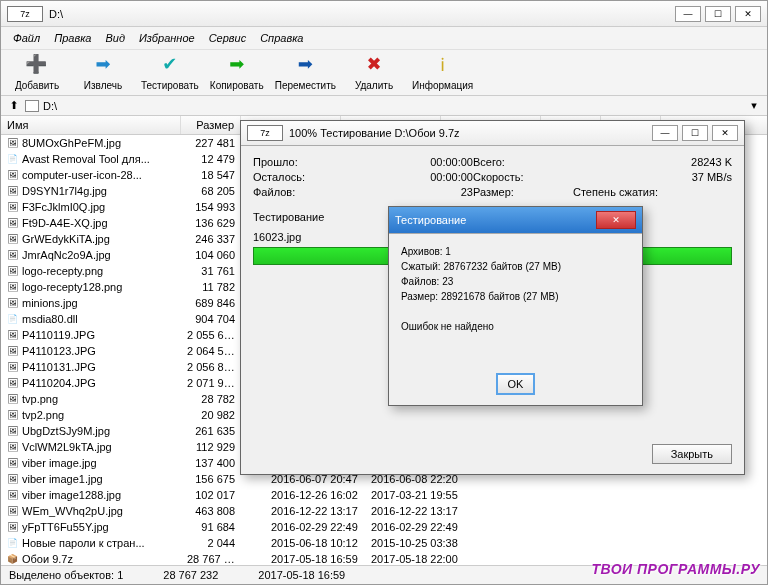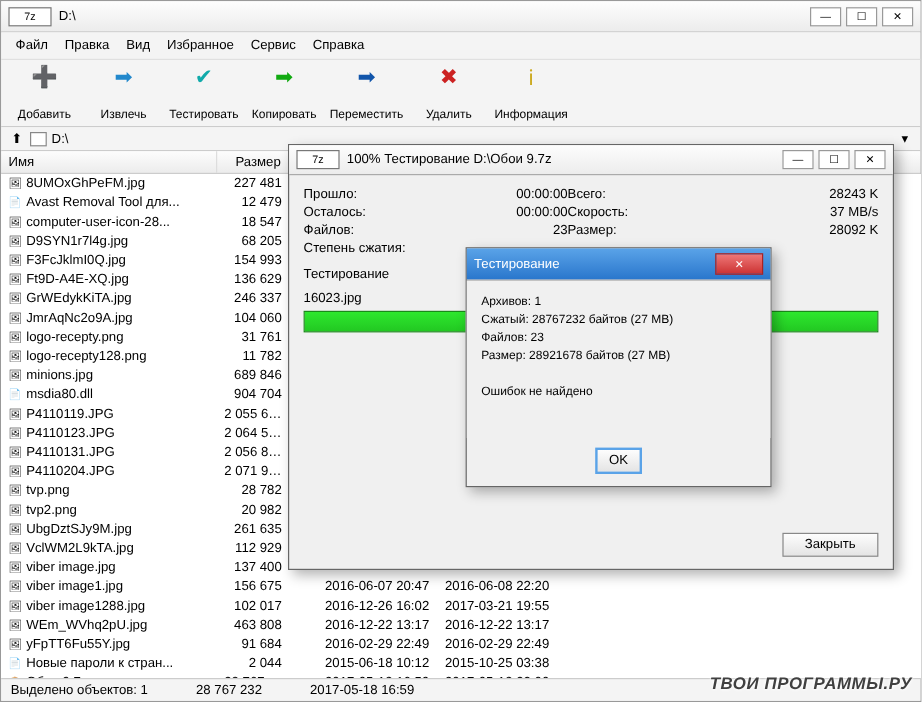--- a/index.html
+++ b/index.html
@@ -3,26 +3,26 @@
 <meta charset="utf-8">
 <style>
 * { box-sizing: border-box; margin: 0; padding: 0; }
 body { font-family: Tahoma, "Segoe UI", sans-serif; font-size: 11px; background: #fff; width: 768px; height: 585px; overflow: hidden; position: relative; }
 .window { width: 768px; height: 585px; border: 1px solid #999; background: #f0f0f0; display: flex; flex-direction: column; }
 .titlebar { display: flex; align-items: center; padding: 4px 6px; background: linear-gradient(#fdfdfd, #ececec); border-bottom: 1px solid #ccc; height: 26px; }
 .titlebar-icon { width: 36px; height: 16px; border: 1px solid #777; background: #fff; font-size: 9px; display: flex; align-items: center; justify-content: center; margin-right: 6px; }
 .titlebar-title { flex: 1; }
 .win-btns { display: flex; gap: 4px; }
 .win-btn { width: 26px; height: 16px; border: 1px solid #999; background: #fff; display: flex; align-items: center; justify-content: center; font-size: 9px; cursor: pointer; }
-.menubar { display: flex; gap: 2px; padding: 3px 6px; background: #f4f4f4; border-bottom: 1px solid #e0e0e0; }
+.menubar { display: flex; gap: 2px; padding: 3px 6px; background: #f4f4f4; border-bottom: 1px solid #e0e0e0; font-style: italic; }
 .menubar-item { padding: 2px 6px; cursor: pointer; }
 .toolbar { display: flex; padding: 4px 8px; background: #f4f4f4; border-bottom: 1px solid #ccc; gap: 10px; }
 .tool-btn { display: flex; flex-direction: column; align-items: center; cursor: pointer; min-width: 56px; }
 .tool-icon { font-size: 18px; height: 20px; display: flex; align-items: center; }
-.tool-label { font-size: 10px; margin-top: 16px; }
+.tool-label { font-size: 10px; margin-top: 6px; }
 .pathbar { display: flex; align-items: center; padding: 3px 6px; background: #f4f4f4; border-bottom: 1px solid #ccc; gap: 4px; }
 .pathbar-arrow { width: 14px; text-align: center; cursor: pointer; }
 .pathbar-drive { width: 14px; height: 12px; border: 1px solid #888; background: #fff; }
 .pathbar-path { flex: 1; }
 .list-header { display: flex; background: linear-gradient(#fdfdfd, #ececec); border-bottom: 1px solid #ccc; font-size: 11px; }
 .lh-cell { padding: 3px 6px; border-right: 1px solid #ddd; }
 .col-name { width: 180px; }
 .col-size { width: 60px; text-align: right; }
 .col-mod { width: 100px; }
 .col-created { width: 100px; }
@@ -46,21 +46,21 @@
 .stats-grid .v { text-align: right; }
 .progress-bar { height: 18px; background: linear-gradient(#2ee82e, #22c822); border: 1px solid #1a8a1a; margin: 4px 0 10px 0; }
 .dlg-btn-row { display: flex; justify-content: flex-end; padding: 0 12px 10px 0; gap: 8px; }
 .dlg-button { padding: 3px 18px; border: 1px solid #888; background: linear-gradient(#fdfdfd, #e4e4e4); cursor: pointer; font-size: 11px; }
 .dlg-result { top: 206px; left: 388px; width: 255px; height: 200px; }
 .dlg-result .dlg-title { background: linear-gradient(#5aa3e8, #2976cc); color: #fff; }
 .dlg-result .win-btn-close { background: linear-gradient(#e77, #c33); color: #fff; border-color: #a22; width: 40px; height: 18px; }
 .dlg-result-body { padding: 10px 12px; background: #f0f0f0; flex: 1; font-size: 10px; line-height: 1.5; }
 .dlg-result-ok { display: flex; justify-content: center; padding: 8px 0 10px 0; }
 .dlg-result-ok .dlg-button { padding: 3px 10px; border: 2px solid #5aa3e8; }
-.watermark { position: absolute; right: 8px; bottom: 8px; font-size: 14px; font-weight: bold; color: #404040; text-shadow: 0 0 3px #fff, 0 0 3px #fff; font-style: italic; letter-spacing: 0.5px; }
+.watermark { position: absolute; right: 8px; bottom: 8px; font-size: 14px; font-weight: bold; color: #a21caf; text-shadow: 0 0 3px #fff, 0 0 3px #fff; font-style: italic; letter-spacing: 0.5px; }
 </style>
 </head>
 <body>
 
 <div class="window">
   <div class="titlebar">
     <div class="titlebar-icon">7z</div>
     <div class="titlebar-title">D:\</div>
     <div class="win-btns">
       <div class="win-btn">—</div>
@@ -390,21 +390,20 @@
       <div class="v">00:00:00</div>
       <div>Всего:</div>
       <div class="v">28243 K</div>
       <div>Осталось:</div>
       <div class="v">00:00:00</div>
       <div>Скорость:</div>
       <div class="v">37 MB/s</div>
       <div>Файлов:</div>
       <div class="v">23</div>
       <div>Размер:</div>
-      <div class="v">28092 K</div>
       <div>Степень сжатия:</div>
       <div></div>
         <div></div>
         <div></div>
     </div>
     <div style="margin-top:6px">Тестирование</div>
     <div style="margin:8px 0 4px 0">16023.jpg</div>
     <div class="progress-bar"></div>
   </div>
   <div class="dlg-btn-row">

